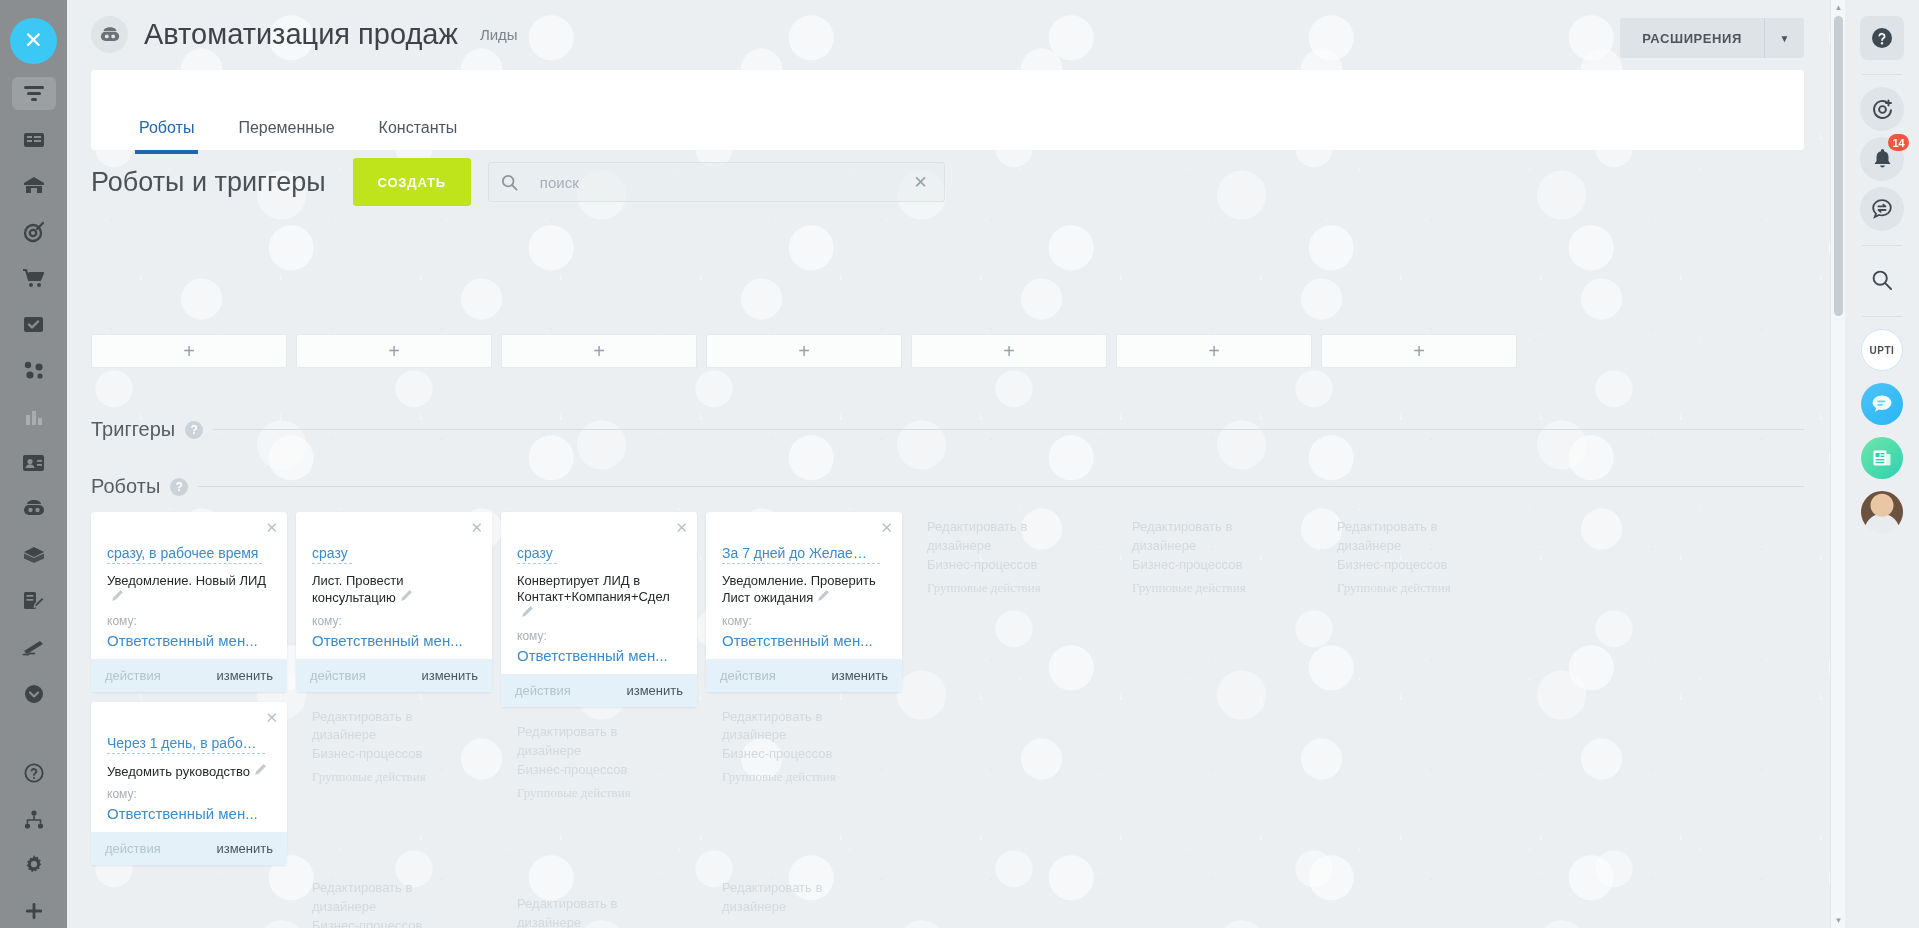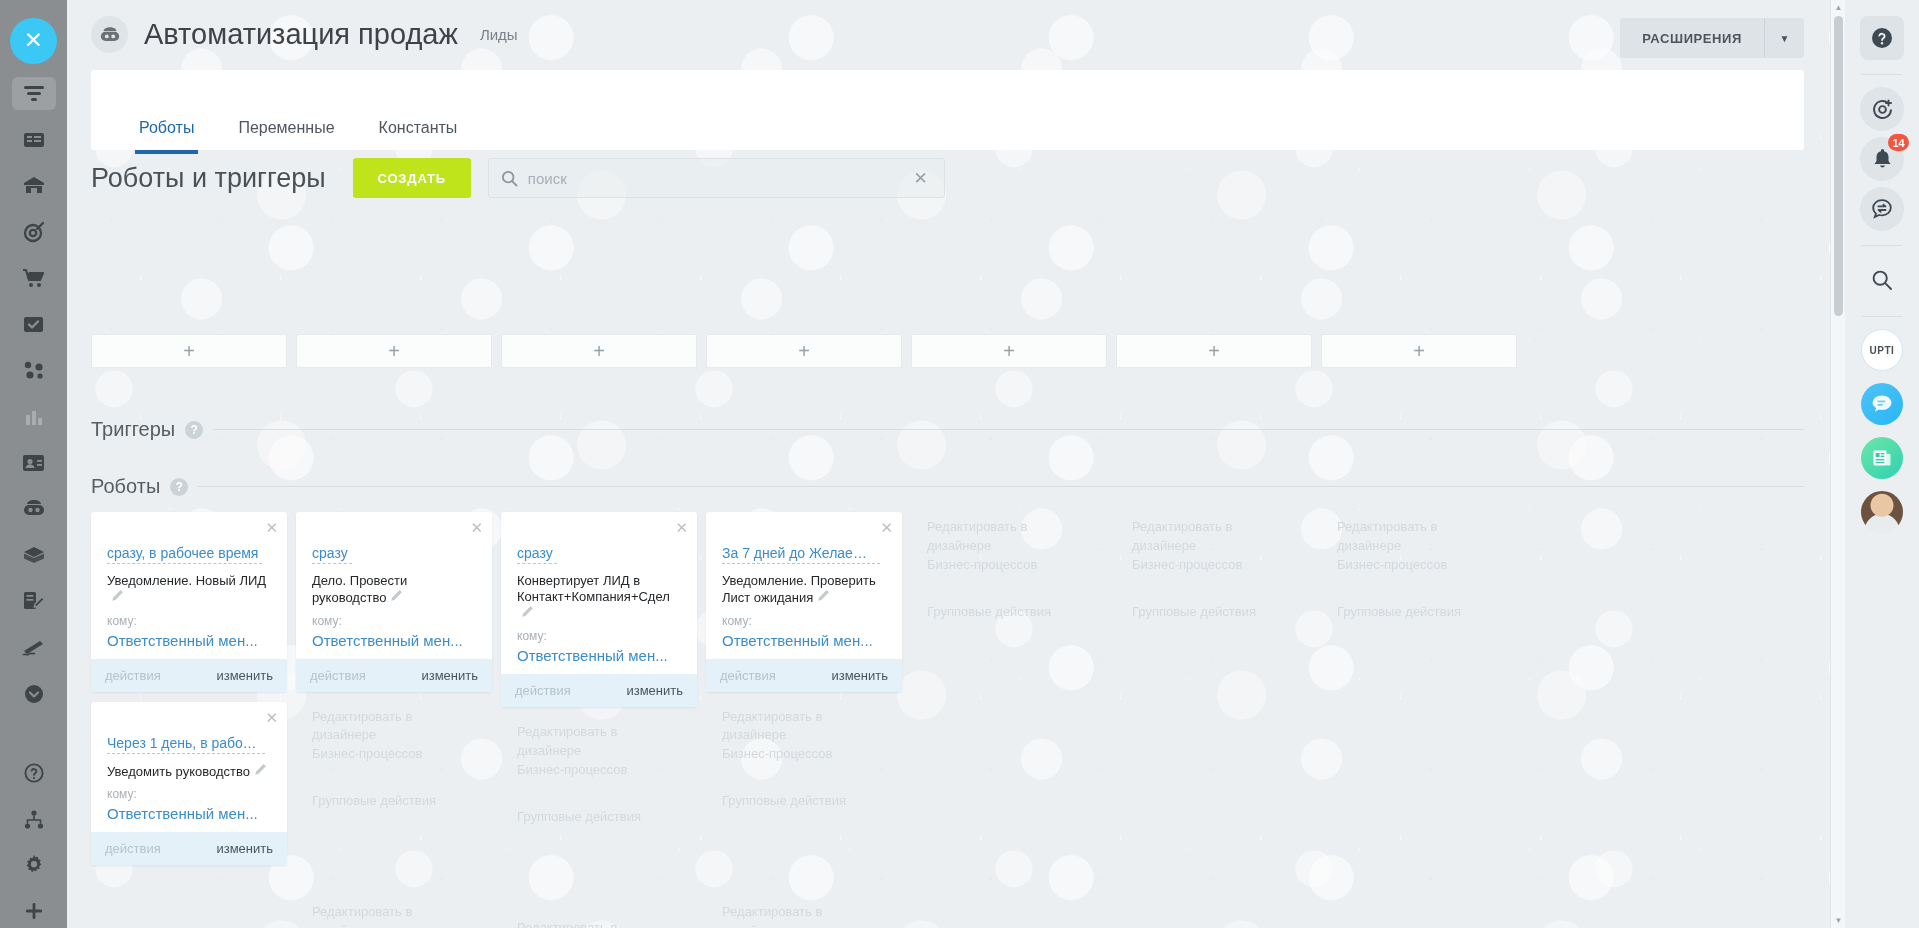--- a/index.html
+++ b/index.html
@@ -143,28 +143,28 @@
     content: ""; position: absolute; left: 18px; right: 18px; bottom: -4px;
     height: 4px; background: #2067b0;
   }
 
   
   .rt-head {
     position: absolute; left: 24px; top: 158px; display: flex; align-items: center; gap: 0;
   }
   .rt-title { font-size: 27px; color: #4b5257; font-weight: normal; white-space: nowrap; }
   .btn-create {
-    margin-left: 27px; height: 40px; padding: 0 25px; background: #bfe41c; color: #fff;
+    margin-left: 27px; height: 48px; padding: 0 25px; background: #bfe41c; color: #fff;
     border: none; border-radius: 3px; font-size: 13px; font-weight: bold;
     letter-spacing: .8px; cursor: pointer; font-family: inherit;
   }
   .search-wrap {
     margin-left: 17px; width: 457px; height: 40px; background: rgba(232,236,239,.55);
     border: 1px solid #dde2e6; border-radius: 3px; display: flex; align-items: center;
-    padding: 0 12px; gap: 10px;
+    padding: 0 12px; gap: 22px;
   }
   .search-wrap input {
     flex: 1; border: none; outline: none; background: transparent;
     font-size: 15px; color: #5a6369; font-family: inherit;
   }
   .search-wrap input::placeholder { color: #a6afb5; }
   .sw-clear { color: #9aa3a9; font-size: 17px; cursor: pointer; padding: 0 4px; }
   .sw-ico { color: #8d969c; display: flex; }
 
   
@@ -238,21 +238,21 @@
     justify-content: space-between; padding: 9px 14px;
     border-radius: 0 0 3px 3px;
   }
   .foot-actions { font-size: 13px; color: #b3c4cf; cursor: pointer; }
   .foot-edit { font-size: 13px; color: #4a5560; cursor: pointer; }
 
   .ghost { padding: 6px 16px 0; }
   .ghost-line {
     font-size: 13px; color: #d3d9dd; line-height: 1.45; user-select: none;
   }
-  .ghost-line.gap { margin-top: 28px; }
+  .ghost-line.gap { margin-top: 4px; font-family: Liberation Serif, serif; }
 </style>
 </head>
 <body>
 
 <div id="app">
   <div class="pattern-bg"></div>
 
   <div class="left-rail">
     <div class="close-pill">✕</div>
     <div class="rail-ico sel">
@@ -531,21 +531,21 @@
                   </svg></span></div><div class="card-to">кому:</div><div class="card-who">Ответственный мен...</div></div>
             <div class="card-foot">
               <span class="foot-actions">действия</span>
               <span class="foot-edit">изменить</span>
             </div>
           </div>
         </div>
         <div class="col" style="width: 196px;">
           <div class="card">
             <span class="card-x">✕</span>
-            <div class="card-body"><div class="card-when">сразу</div><div class="card-name"><span>Дело. Провести руководство</span><span class="pencil"><svg width="13" height="13" viewBox="0 0 14 14" fill="currentColor">
+            <div class="card-body"><div class="card-when">сразу</div><div class="card-name"><span>Лист. Провести консультацию</span><span class="pencil"><svg width="13" height="13" viewBox="0 0 14 14" fill="currentColor">
                     <path d="M10.4 1.2 12.8 3.6 4.6 11.8 1.4 12.6l.8-3.2z"></path>
                   </svg></span></div><div class="card-to">кому:</div><div class="card-who">Ответственный мен...</div></div>
             <div class="card-foot">
               <span class="foot-actions">действия</span>
               <span class="foot-edit">изменить</span>
             </div>
           </div>
           <div class="ghost" style="margin-top: 0px;">
             <div class="ghost-line">Редактировать в дизайнере</div>
             <div class="ghost-line">Бизнес-процессов</div>

